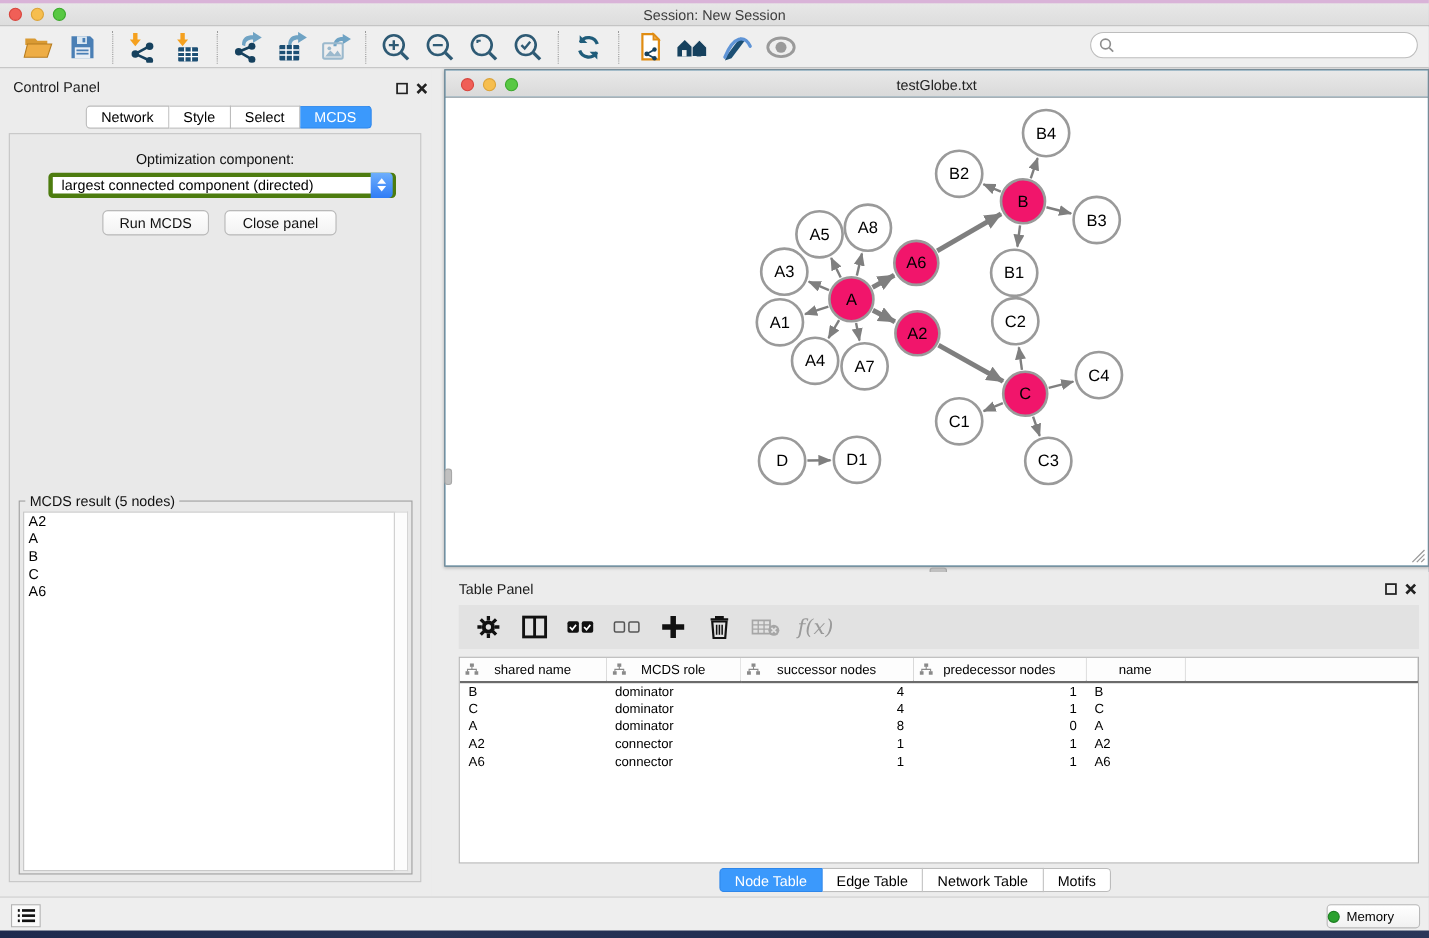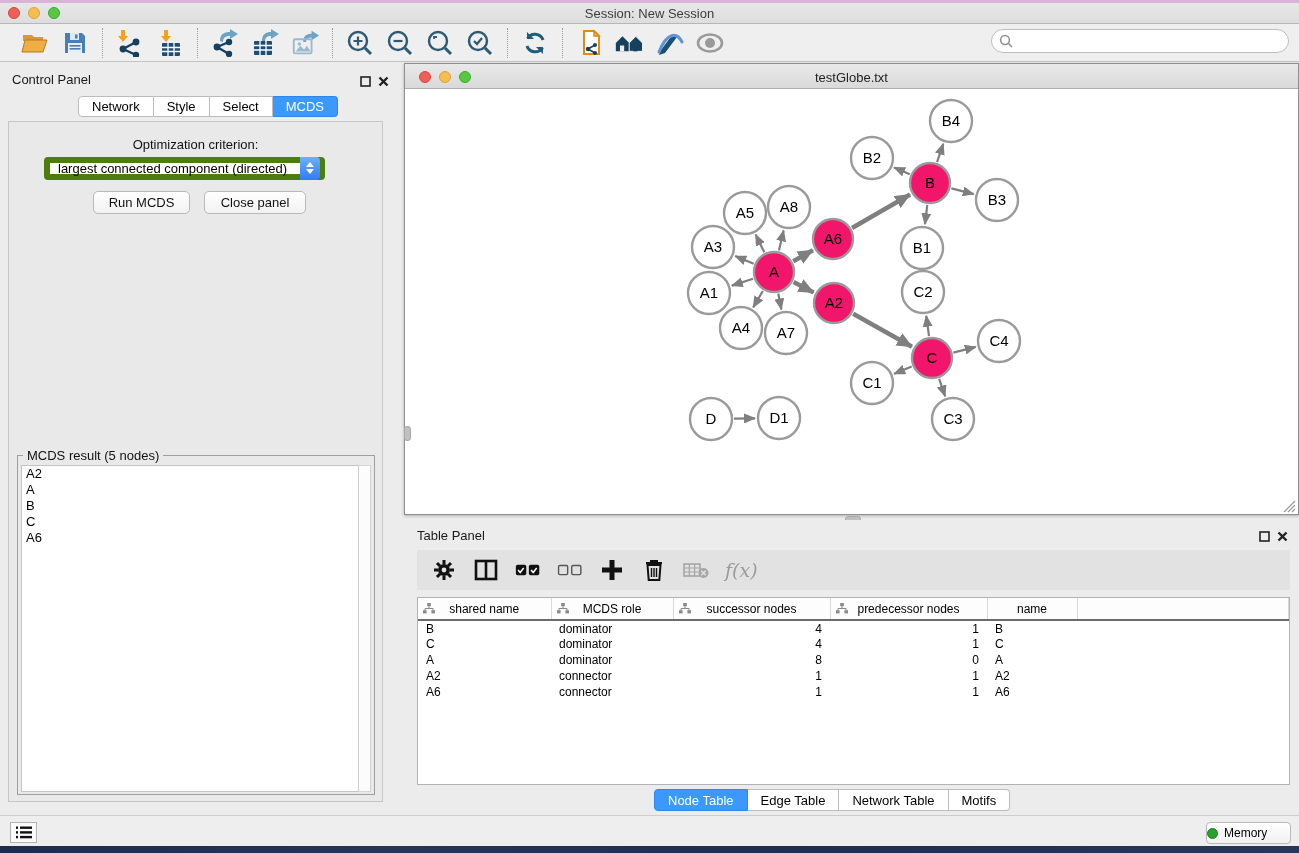--- a/index.html
+++ b/index.html
@@ -36,22 +36,22 @@
   .panel-close { position:absolute; top:10px; }
   .cp-tabs { position:absolute; left:78px; top:33px; display:flex; height:21px; }
   .seg-tab { font-size:13px; padding:2px 13px; background:#fff; border:1px solid #bcbcbc; border-left:none;
     color:#000000; line-height:16px; cursor:default; }
   .seg-tab:first-child { border-left:1px solid #bcbcbc; border-radius:4px 0 0 4px; }
   .seg-tab:last-child { border-radius:0 4px 4px 0; }
   .seg-tab.active { background:#3b99fc; border-color:#2e86ea; color:#fff; }
   .cp-content { position:absolute; left:8px; top:58px; width:375px; height:681px;
     background:#e9e9e9; border:1px solid #c6c6c6; }
   .opt-label { position:absolute; width:100%; text-align:center; top:15px; font-size:13px; color:#111; }
-  .criterion { position:absolute; left:35px; top:35px; width:281px; height:23px; background:#fff;
-    border:6px solid #4d7c0f; border-radius:4px; font-size:13px; display:flex; align-items:center; }
+  .criterion { position:absolute; left:35px; top:35px; width:316px; height:23px; background:#fff;
+    border:4px solid #4d7c0f; border-radius:4px; font-size:13px; display:flex; align-items:center; }
   .criterion .val { flex:1; padding-left:8px; white-space:nowrap; overflow:hidden; }
   .criterion .stepper { width:20px; height:23px; margin:-1px -1px 0 0; border-radius:0 4px 4px 0;
     background:linear-gradient(#6eaffc,#2f7cf6); display:flex; flex-direction:column; align-items:center; justify-content:center; gap:2px; }
   .criterion .stepper .up, .criterion .stepper .dn { width:0; height:0; border-left:4px solid transparent; border-right:4px solid transparent; }
   .criterion .stepper .up { border-bottom:5px solid #fff; }
   .criterion .stepper .dn { border-top:5px solid #fff; }
   .cp-btn { position:absolute; top:69px; height:23px; background:linear-gradient(#ffffff,#f2f2f2);
     border:1px solid #b9b9b9; border-radius:5px; font-size:13px; color:#111; text-align:center; line-height:21px; cursor:default; }
   .run-btn { left:84px; width:97px; }
   .closep-btn { left:195px; width:102px; }
@@ -289,21 +289,21 @@
           </svg>
       </div>
     </div>
     <div class="cp-tabs" id="cp-tabs">
         <div class="seg-tab">Network</div>
         <div class="seg-tab">Style</div>
         <div class="seg-tab">Select</div>
         <div class="seg-tab active">MCDS</div>
       </div>
     <div class="cp-content">
-      <div class="opt-label">Optimization criterion:</div>
+      <div class="opt-label">Optimization component:</div>
       <div class="criterion">
         <span class="val">largest connected component (directed)</span>
         <span class="stepper">
             <span class="up"></span>
             <span class="dn"></span>
           </span>
       </div>
       <div class="cp-btn run-btn">Run MCDS</div>
       <div class="cp-btn closep-btn">Close panel</div>
       <div class="mcds-fieldset">

